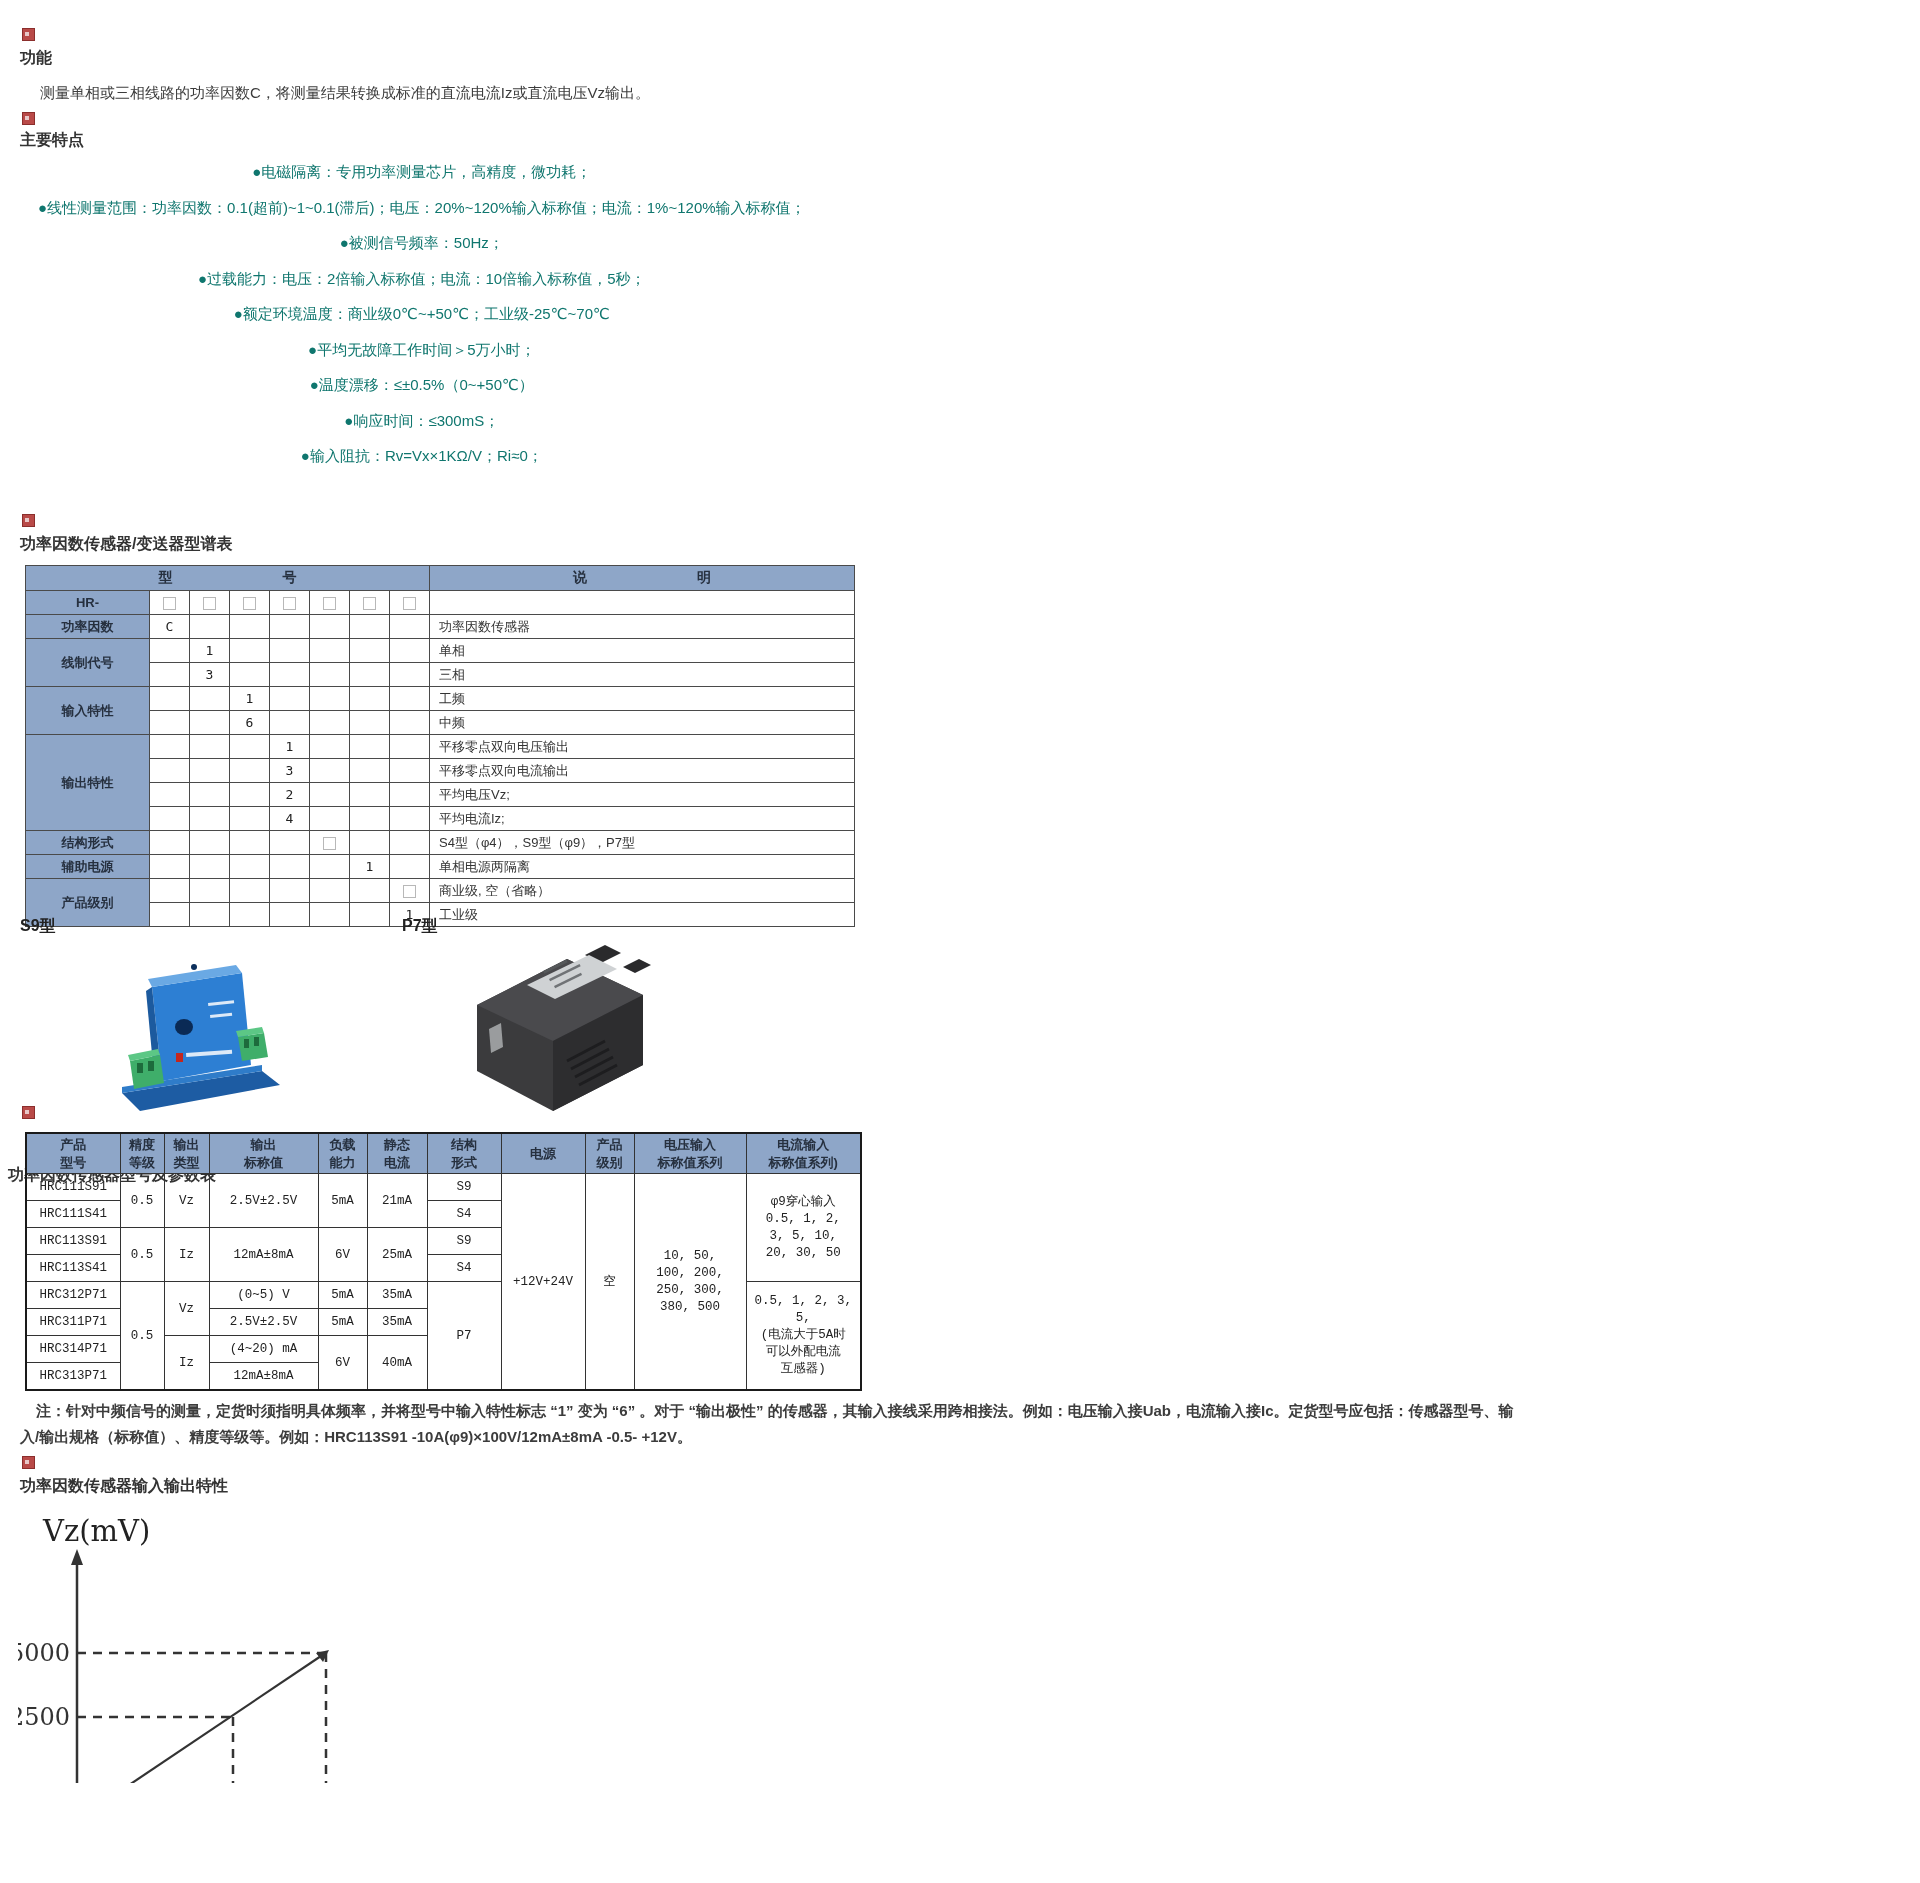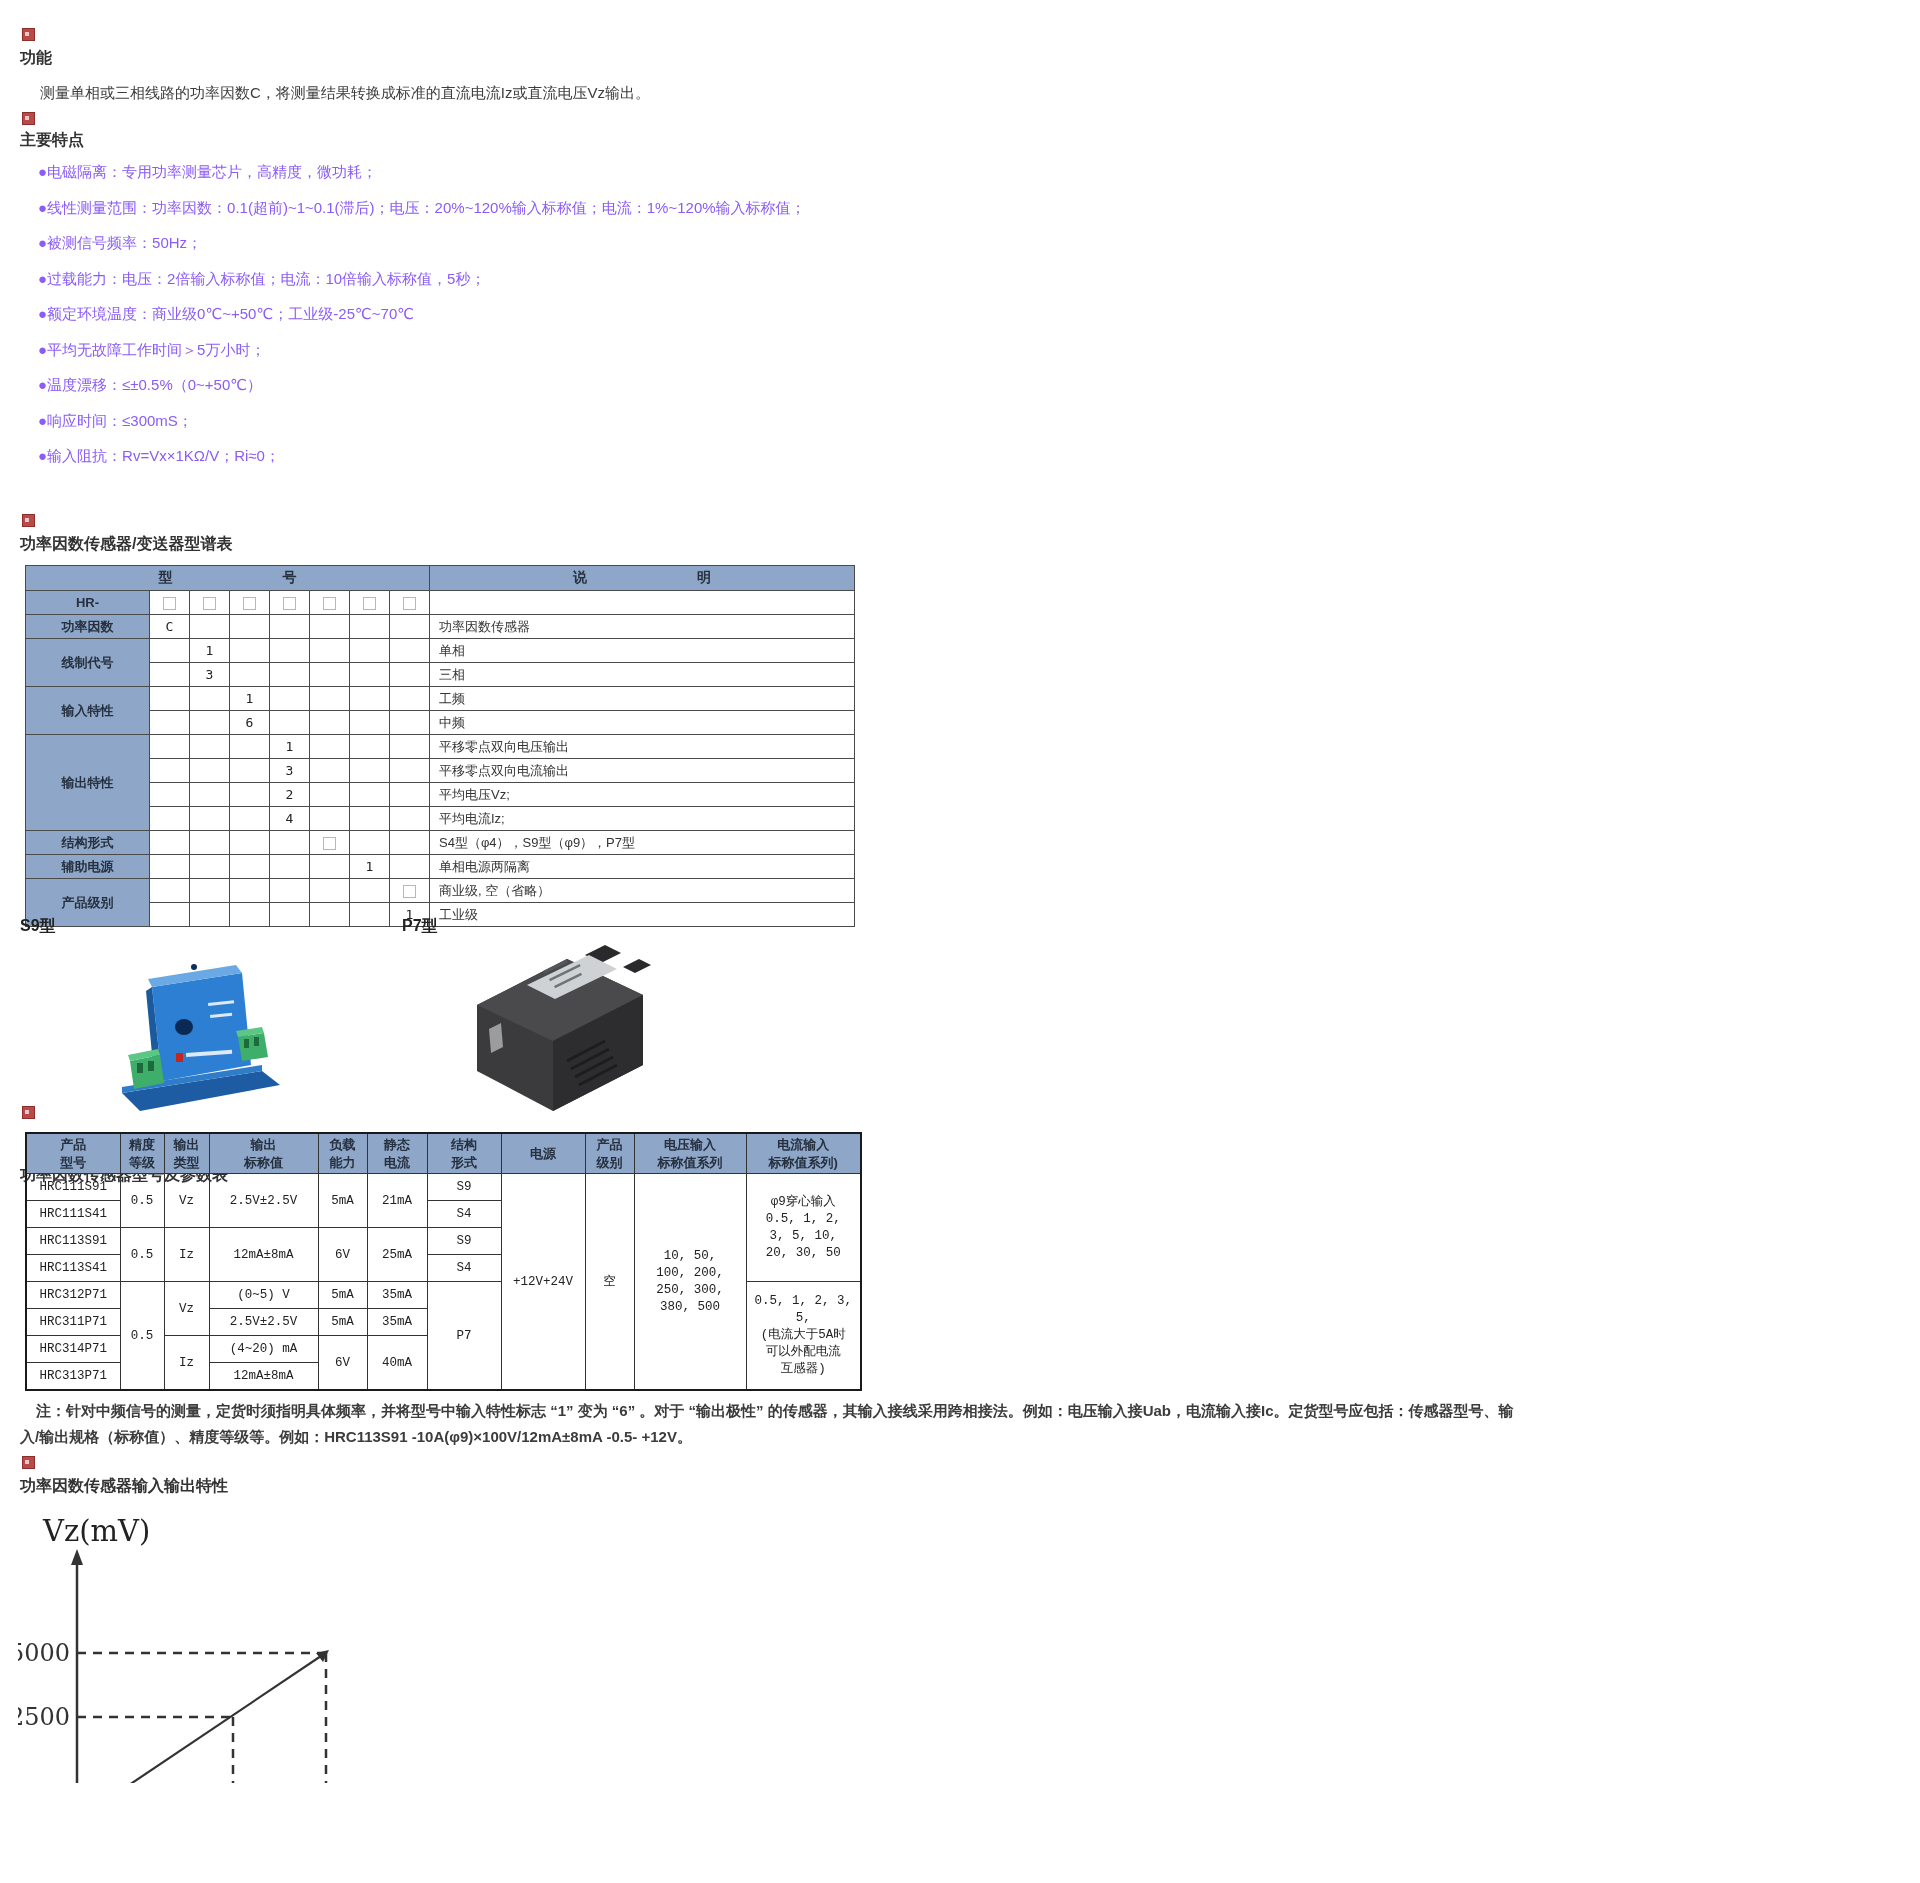--- a/index.html
+++ b/index.html
@@ -4,21 +4,21 @@
 <style>
   html,body{margin:0;padding:0;background:#fff;}
   #page{position:relative;width:1920px;height:1783px;background:#ffffff;overflow:hidden;
         font-family:"Liberation Sans","DejaVu Sans",sans-serif;color:#3c3c3c;}
   .abs{position:absolute;}
   .h{font-size:16px;font-weight:bold;color:#333;}
   .bullet-ico{position:absolute;width:11px;height:11px;background:#b94a48;border:1px solid #8b2e2c;}
   .bullet-ico::after{content:"";position:absolute;left:2px;top:3px;width:4px;height:4px;background:#e8c8c8;}
   .body-text{font-size:15px;line-height:22px;color:#3c3c3c;}
   ul.feat{list-style:none;margin:0;padding:0;}
-  ul.feat li{font-size:15px;line-height:20px;margin-bottom:15.5px;color:#8b5cf6;}
+  ul.feat li{font-size:15px;line-height:20px;margin-bottom:15.5px;color:#0f766e;text-align:center;}
 
   
   table{border-collapse:collapse;}
   .t1{width:829px;font-size:13px;table-layout:fixed;}
   .t1 th,.t1 td{border:1px solid #4a4a4a;padding:0;height:23px;}
   .t1 th{height:24px;background:#8ea6c8;color:#26303f;font-size:14px;font-weight:bold;}
   .t1 td.l{background:#8ea6c8;color:#26303f;text-align:center;font-weight:bold;}
   .t1 td.c{text-align:center;font-family:"DejaVu Sans Mono",monospace;font-size:13px;color:#222;}
   .t1 td.d{text-align:left;padding-left:9px;color:#333;}
   .spread{display:flex;justify-content:center;gap:110px;}
@@ -280,21 +280,21 @@
     <g stroke="#1d1d1f" stroke-width="3">
       <line x1="112" y1="128" x2="150" y2="108"></line>
         <line x1="116" y1="136" x2="154" y2="116"></line>
       <line x1="120" y1="144" x2="158" y2="124"></line>
         <line x1="124" y1="152" x2="162" y2="132"></line>
     </g>
     <polygon points="34,96 46,90 48,114 36,120" fill="#9a9c9e"></polygon>
   </svg>
 
   <span class="bullet-ico" style="left:22px;top:1106px;"></span>
-  <div class="abs h" style="left:20px;top:1126px;margin-top:39px;">功率因数传感器型号及参数表</div>
+  <div class="abs h" style="left:8px;top:1126px;margin-top:39px;">功率因数传感器型号及参数表</div>
 
   <table class="t2 abs" style="left:25px;top:1132px;">
     <colgroup>
       <col style="width:94px">
         <col style="width:44px">
         <col style="width:45px">
         <col style="width:109px">
       <col style="width:49px">
         <col style="width:60px">
         <col style="width:74px">

